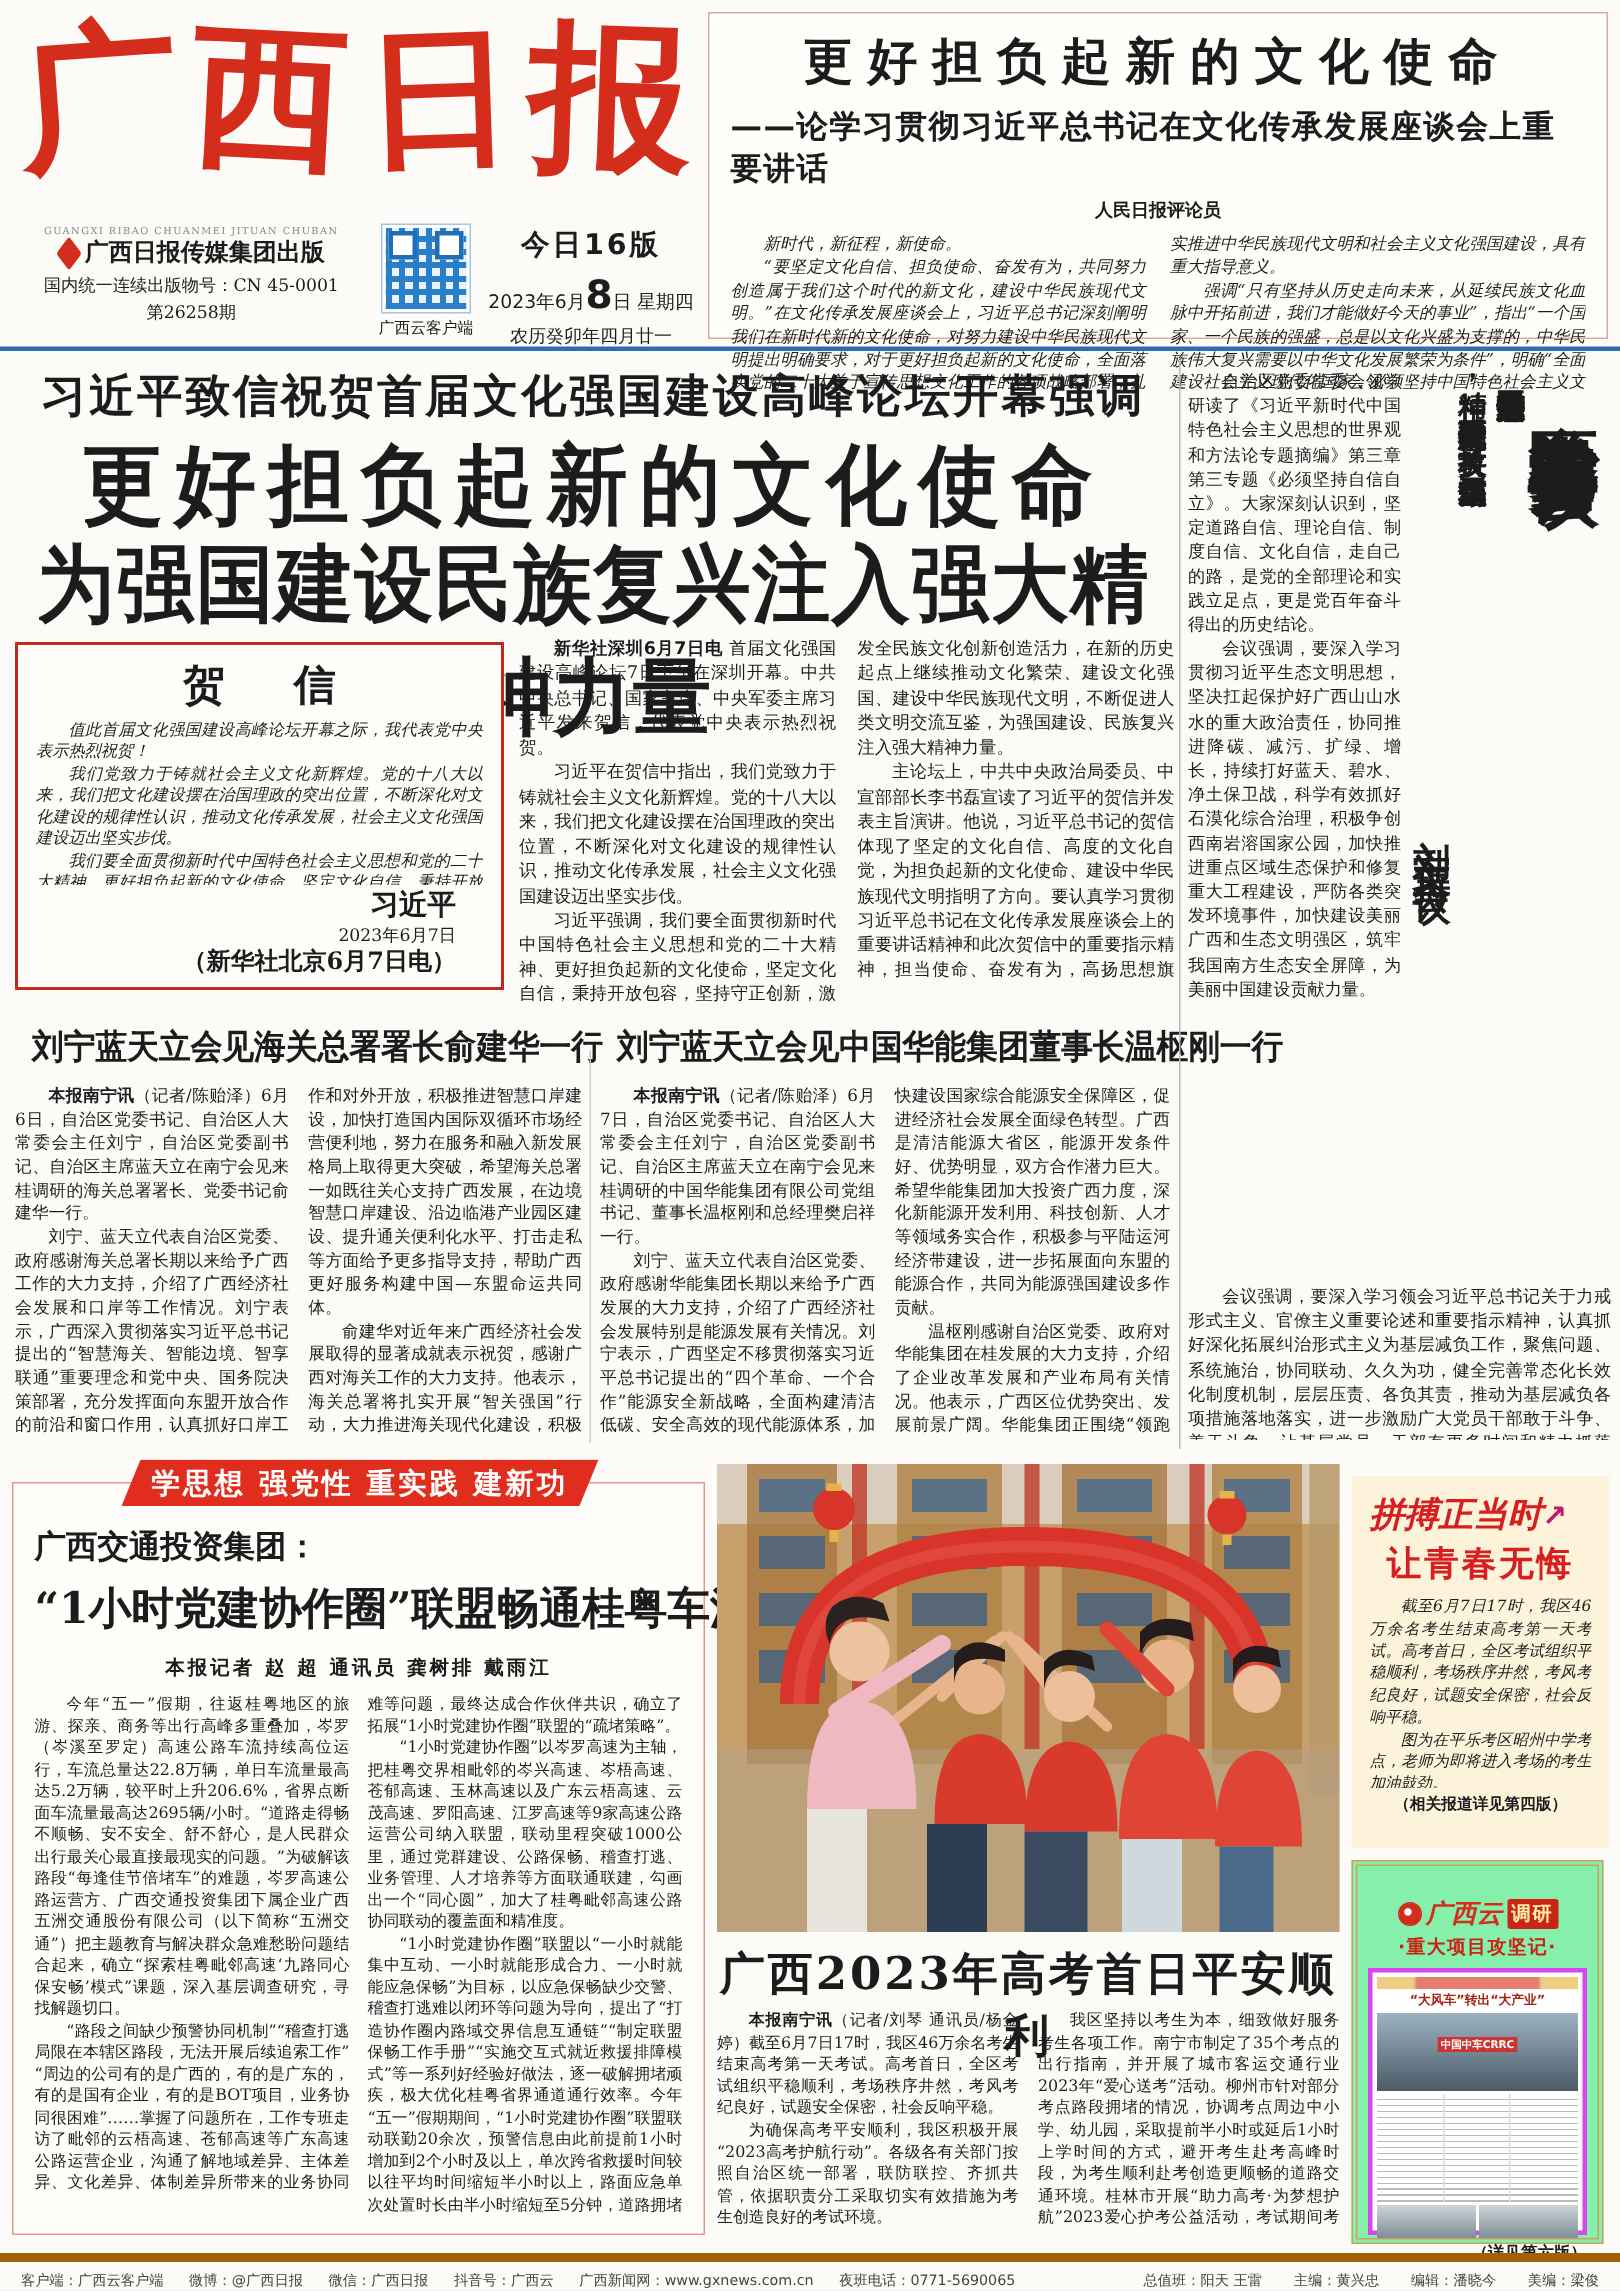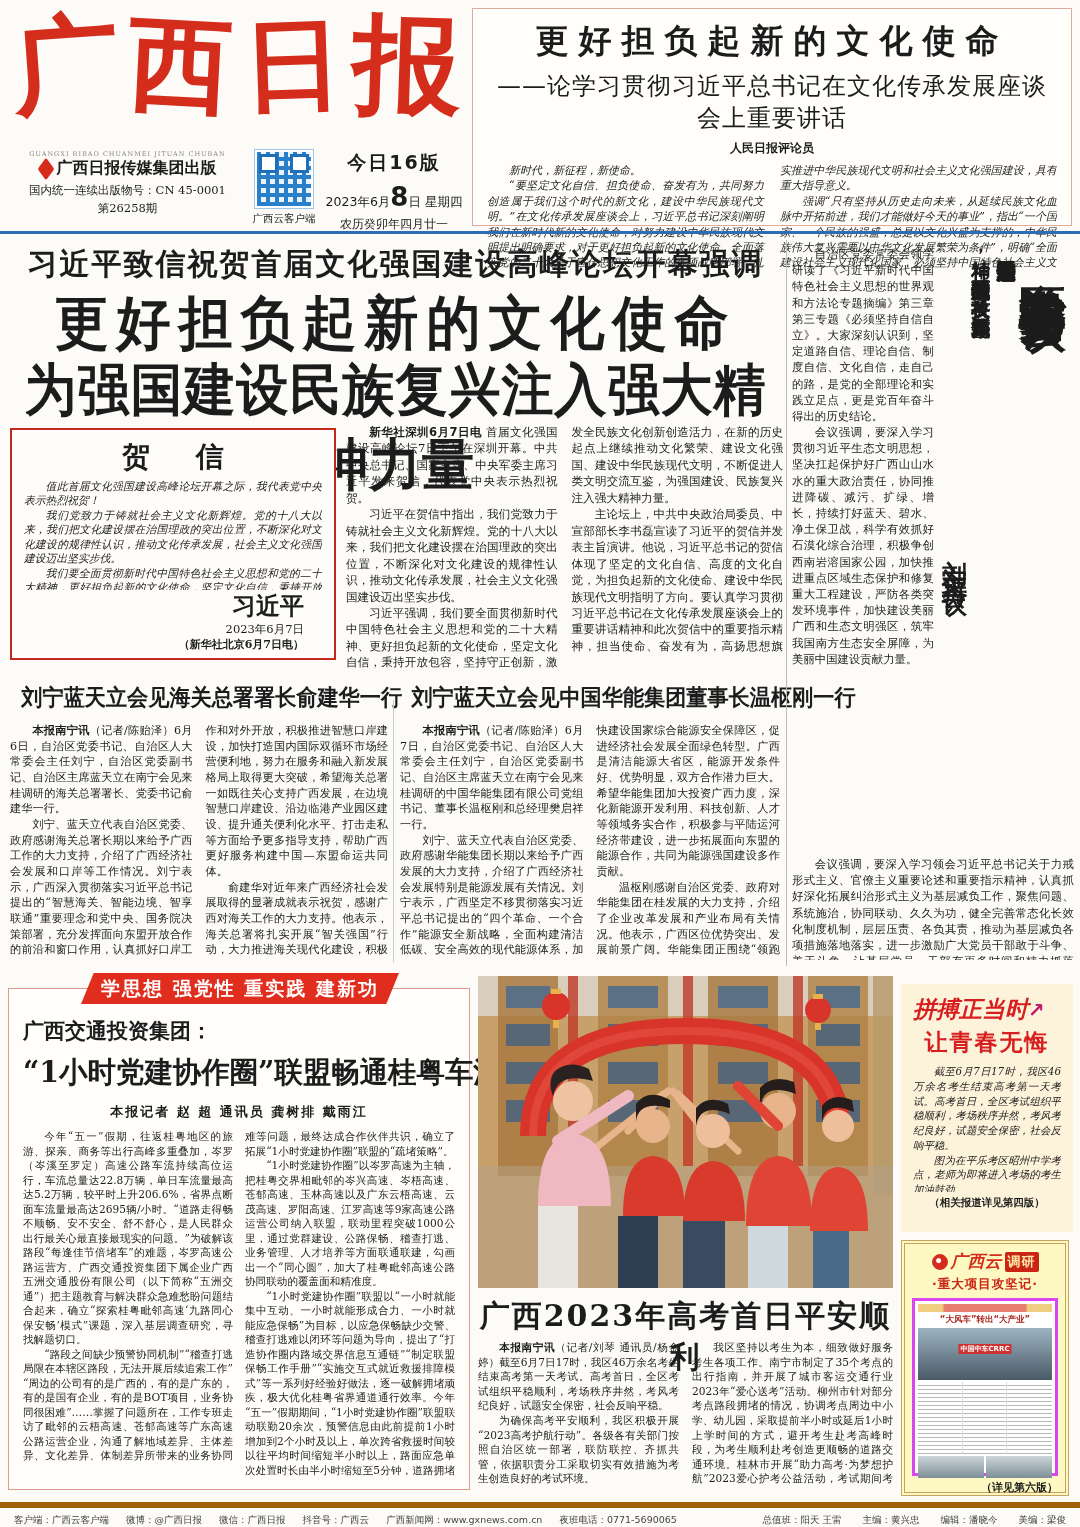--- a/index.html
+++ b/index.html
@@ -31,41 +31,41 @@
   .qr-cap { font-size:10.5px; margin-top:4px; }
   .date-block { width:142px; text-align:center; font-family:"DejaVu Sans",sans-serif; }
   .pages { font-size:19px; font-weight:900; letter-spacing:2px; }
   .dateline { font-size:12.5px; margin-top:6px; }
   .dateline .big8 { font-size:26px; font-weight:900; }
   .lunar { font-size:12px; margin-top:4px; }
 
   
   .editorial { position:absolute; left:472px; top:8px; width:600px; height:218px; border:1px solid #dba striped; border:1px solid #dcab9b; box-shadow:0 0 0 2px #fff inset; padding:10px 14px 8px; background:#fffefb; }
   .ed-title { text-align:center; font-size:33px; font-weight:900; letter-spacing:10px; font-family:"DejaVu Sans",sans-serif; }
-  .ed-sub { text-align:center; font-size:24px; font-weight:400; margin-top:6px; letter-spacing:1px; font-family:"DejaVu Sans",sans-serif; }
+  .ed-sub { font-size:21px; font-weight:700; margin-top:6px; letter-spacing:1px; font-family:"DejaVu Sans",sans-serif; }
   .ed-by { text-align:center; font-size:12px; font-weight:bold; margin-top:6px; font-family:"DejaVu Sans",sans-serif; }
   .ed-body { margin-top:6px; height:108px; overflow:hidden; column-count:2; column-gap:16px; font-size:11px; line-height:1.4; font-style:italic; text-align:justify; }
   .ed-body p { text-indent:2em; }
 
   .blue-rule { position:absolute; left:0; top:231px; width:1080px; height:3px; background:#2e6db4; }
 
   
   .kicker { position:absolute; left:8px; top:244px; width:775px; text-align:center; font-size:30px; font-weight:800; letter-spacing:2px; font-family:"DejaVu Sans",sans-serif; }
   .headline1 { position:absolute; left:8px; top:288px; width:775px; text-align:center; font-size:54px; font-weight:900; letter-spacing:8px; font-family:"DejaVu Sans",sans-serif; transform:scaleY(1.08); }
   .headline2 { position:absolute; left:8px; top:358px; width:775px; text-align:center; font-size:52px; font-weight:900; letter-spacing:1px; font-family:"DejaVu Sans",sans-serif; transform:scaleY(1.08); }
 
   
   .letter { position:absolute; left:10px; top:428px; width:326px; height:232px; border:2px solid #c5281c; background:#fffdfa; padding:8px 12px 6px; display:flex; flex-direction:column; }
   .letter-title { text-align:center; font-size:28px; font-weight:bold; letter-spacing:18px; text-indent:18px; }
   .letter-paras { flex:1; overflow:hidden; margin-top:4px; font-size:10.8px; line-height:1.34; font-style:italic; text-align:justify; }
   .letter-paras p { text-indent:2em; }
   .letter-sig { text-align:right; padding-right:18px; }
-  .sig-name { font-size:24px; font-weight:bold; }
+  .sig-name { font-size:19px; font-weight:bold; }
   .sig-date { font-size:11.5px; }
-  .sig-src { font-size:11px; font-weight:bold; }
+  .sig-src { font-size:16px; font-weight:bold; }
 
   
   .xinhua { position:absolute; left:346px; top:424px; width:437px; height:250px; overflow:hidden; column-count:2; column-gap:14px; font-size:11.6px; line-height:1.42; text-align:justify; }
   .xinhua p { text-indent:2em; }
   .leadin { font-weight:bold; font-family:"DejaVu Sans",sans-serif; }
 
   
   .art { position:absolute; top:682px; height:284px; }
   .art-a { left:10px; width:378px; }
   .art-b { left:400px; width:380px; }
@@ -104,21 +104,21 @@
   
   .exam { position:absolute; left:901px; top:984px; width:172px; height:248px; background:#fdf3da; padding:10px 12px 6px; }
   .exam-t1 { color:#d81f1f; font-size:23px; font-weight:900; font-style:italic; font-family:"DejaVu Sans",sans-serif; white-space:nowrap; }
   .exam-arrow { color:#c2186e; font-style:normal; font-size:20px; }
   .exam-t2 { color:#d81f1f; font-size:23px; font-weight:900; font-family:"DejaVu Serif",serif; text-align:center; margin-top:2px; letter-spacing:2px; }
   .exam-body { margin-top:6px; font-size:10.4px; line-height:1.42; font-style:italic; text-align:justify; height:128px; overflow:hidden; }
   .exam-body p { text-indent:2em; }
   .exam-note { text-align:center; font-size:10.5px; font-weight:bold; margin-top:4px; font-family:"DejaVu Sans",sans-serif; }
 
   
-  .ad { position:absolute; left:901px; top:1240px; width:168px; height:256px; border:4px double #c9a35e; background:#fef9c3; padding:6px 7px; }
+  .ad { position:absolute; left:901px; top:1240px; width:168px; height:256px; border:4px double #c9a35e; background:#86efac; padding:20px 7px; }
   .ad-brand-row { display:flex; align-items:center; justify-content:center; gap:3px; }
   .ad-logo { width:16px; height:16px; border-radius:50%; background:radial-gradient(circle at 40% 40%, #fff 0 2px, #d42d1c 3px 8px); border:1px solid #d42d1c; }
   .ad-brand { color:#d42d1c; font-size:17px; font-weight:900; font-style:italic; font-family:"DejaVu Serif",serif; }
   .ad-badge { background:#c92414; color:#ffe9a8; font-size:13px; font-weight:900; padding:1px 3px; border-radius:2px; letter-spacing:1px; }
   .ad-sub { text-align:center; color:#c92414; font-size:12.5px; font-weight:900; margin-top:3px; letter-spacing:1px; font-family:"DejaVu Sans",sans-serif; }
   .mini { margin-top:5px; height:178px; border:3px solid #d946ef; background:#fff; padding:3px; font-family:"DejaVu Sans",sans-serif; }
   .mini-top { height:8px; background:linear-gradient(90deg,#e8b84b 0 18%, #d43 20% 80%, #e8b84b 82%); opacity:.7; }
   .mini-head { color:#a8231a; font-size:8.5px; font-weight:900; text-align:center; margin-top:2px; white-space:nowrap; }
   .mini-photo { height:52px; background:linear-gradient(#9db3c2,#4a5a66); margin-top:2px; position:relative; }
   .mini-photo span { position:absolute; left:50%; top:40%; transform:translate(-50%,-50%); color:#fff; font-size:7px; font-weight:bold; background:#c33; padding:0 2px; }

